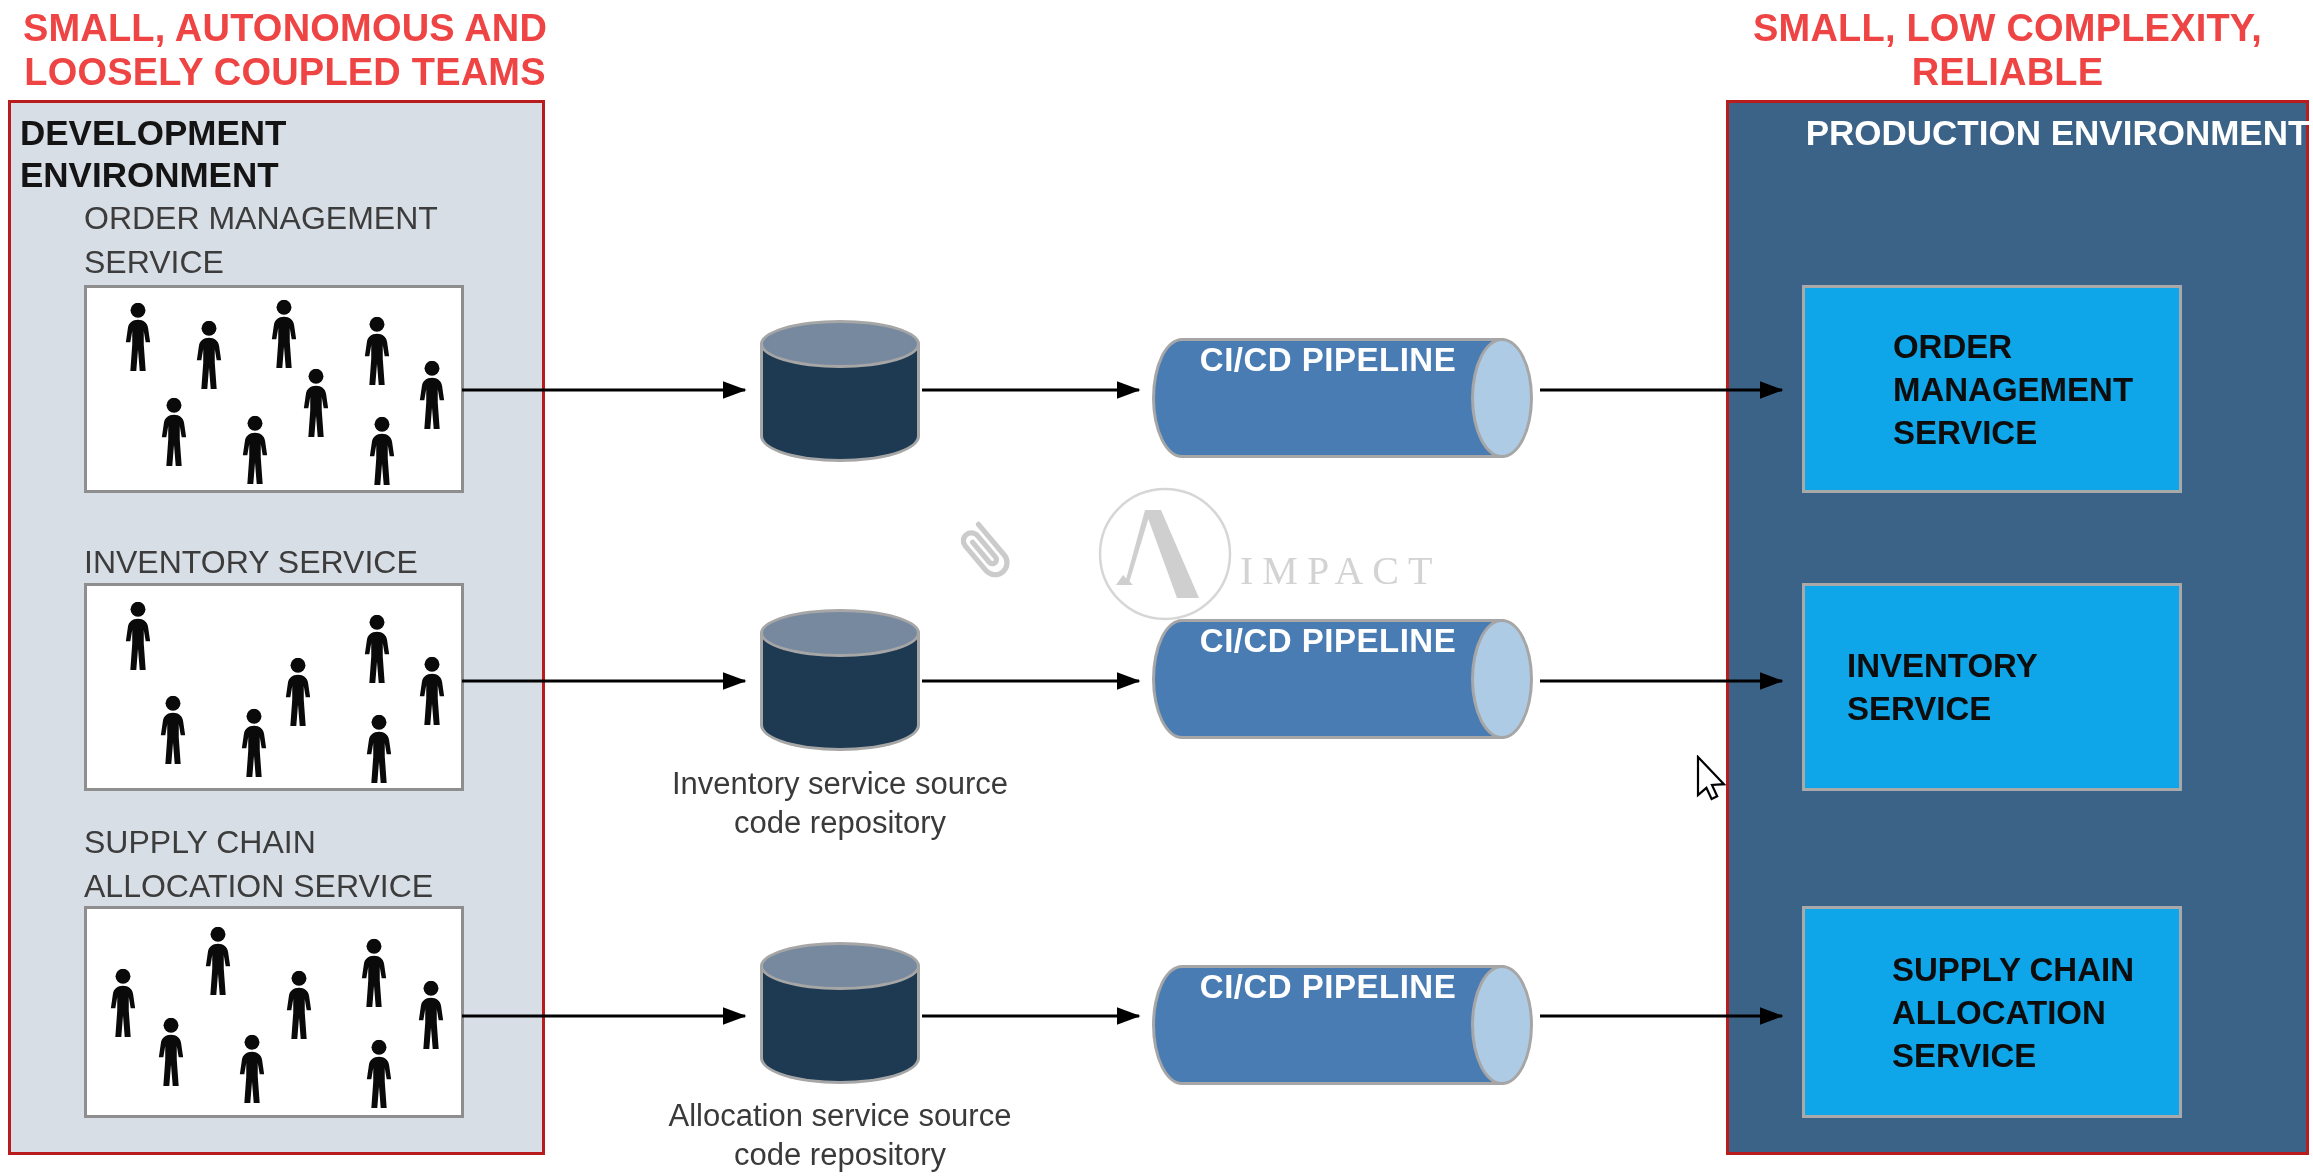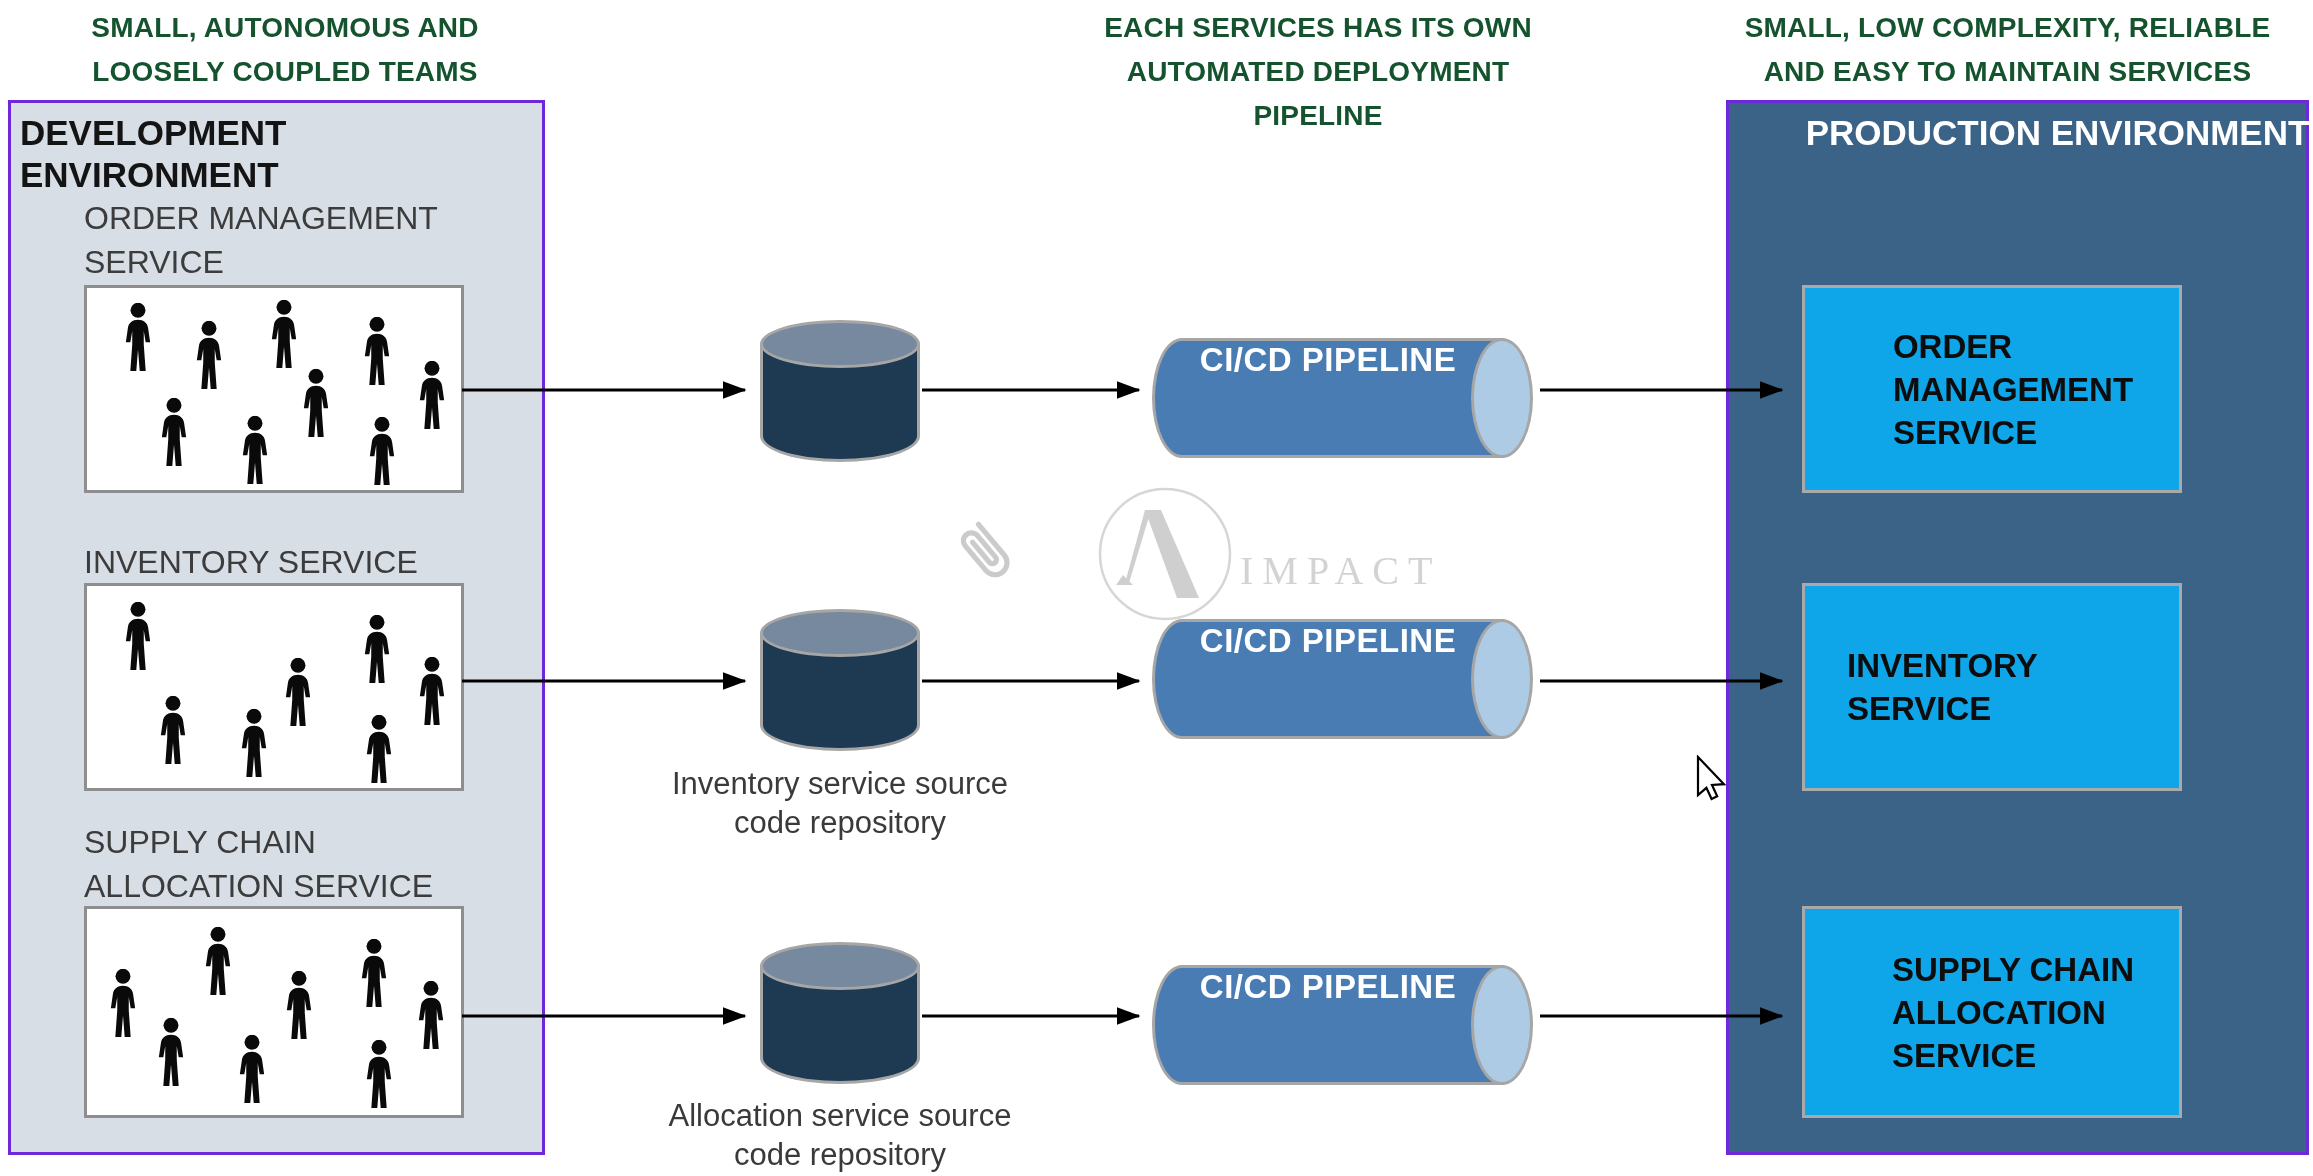--- a/index.html
+++ b/index.html
@@ -1,28 +1,28 @@
 <!DOCTYPE html>
 <html><head>
 <meta charset="utf-8">
 <style>
   html,body{margin:0;padding:0;background:#ffffff;}
   .canvas{
     position:relative;width:2313px;height:1176px;overflow:hidden;background:#ffffff;
     font-family:"Liberation Sans",sans-serif;
   }
   .col-header{
-    position:absolute;top:6px;font-weight:bold;font-size:28px;line-height:44px;
-    color:#14532d;text-align:center;white-space:pre-line;letter-spacing:.2px;
+    position:absolute;top:6px;font-weight:bold;font-size:38px;line-height:44px;
+    color:#ef4444;text-align:center;white-space:pre-line;letter-spacing:.2px;
   }
   #hdr-teams{left:0;width:570px;}
   #hdr-pipelines{left:1018px;width:600px;}
   #hdr-services{left:1702px;width:611px;}
 
-  .env{position:absolute;top:100px;height:1055px;border:3px solid #6d28d9;box-sizing:border-box;}
+  .env{position:absolute;top:100px;height:1055px;border:3px solid #b91c1c;box-sizing:border-box;}
   .env.dev{left:8px;width:537px;background:#D8DEE6;}
   .env.prod{left:1726px;width:583px;background:#3B6387;}
   .env-title{position:absolute;font-weight:bold;font-size:35px;line-height:42px;}
   .dev .env-title{left:9px;top:9px;color:#141414;}
   .prod .env-title{left:0;top:9px;width:100%;text-align:center;color:#ffffff;padding-left:40px;}
 
   .team-label{
     position:absolute;left:73px;width:390px;font-size:32px;line-height:44px;
     color:#3c3c3c;white-space:pre-line;
   }
@@ -103,23 +103,20 @@
     <defs>
       <symbol id="person-shape" viewBox="0 0 30 66">
         <circle cx="15" cy="7" r="7"></circle>
         <path d="M15 16 C9.8 16 6.2 19 5.5 23.8 L3.6 37 L7.8 37 L9.6 26.5 L9.6 39 L7.8 64 L13.4 64 L15 44 L16.6 64 L22.2 64 L20.4 39 L20.4 26.5 L22.2 37 L26.4 37 L24.5 23.8 C23.8 19 20.2 16 15 16 Z"></path>
       </symbol>
     </defs>
   </svg>
 
   <div class="col-header" id="hdr-teams">SMALL, AUTONOMOUS AND
 LOOSELY COUPLED TEAMS</div>
-  <div class="col-header" id="hdr-pipelines">EACH SERVICES HAS ITS OWN
-AUTOMATED DEPLOYMENT
-PIPELINE</div>
   <div class="col-header" id="hdr-services">SMALL, LOW COMPLEXITY, RELIABLE
 AND EASY TO MAINTAIN SERVICES</div>
 
   <svg id="wm-logo" width="136" height="136" viewBox="0 0 136 136">
     <circle cx="68" cy="68" r="65" fill="none" stroke="#D6D6D6" stroke-width="2.5"></circle>
     <polygon points="48,24 64,24 102,112 80,112" fill="#CFCFCF"></polygon>
     <polygon points="48,24 54,24 32,97 28,97" fill="#CFCFCF"></polygon>
     <polygon points="26,89 36,99 19,99" fill="#CFCFCF"></polygon>
   </svg>
   <div class="wm-text" id="wm-line2">IMPACT</div>

